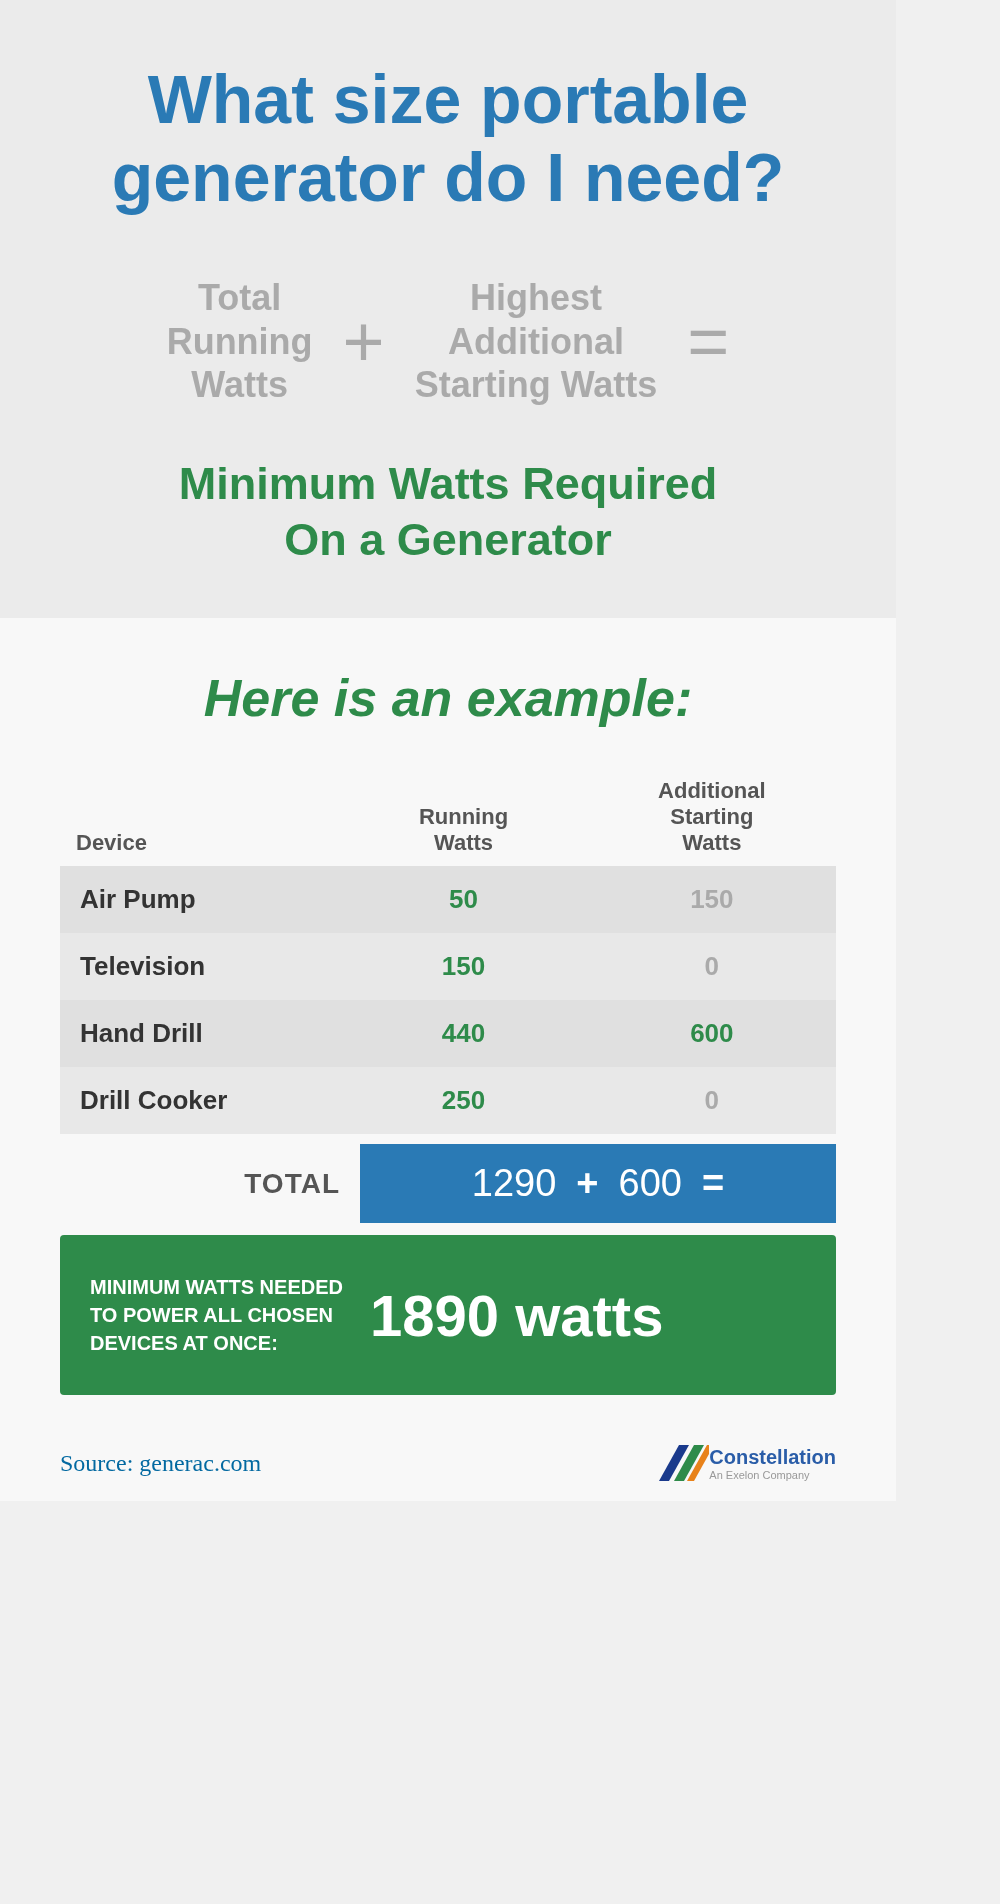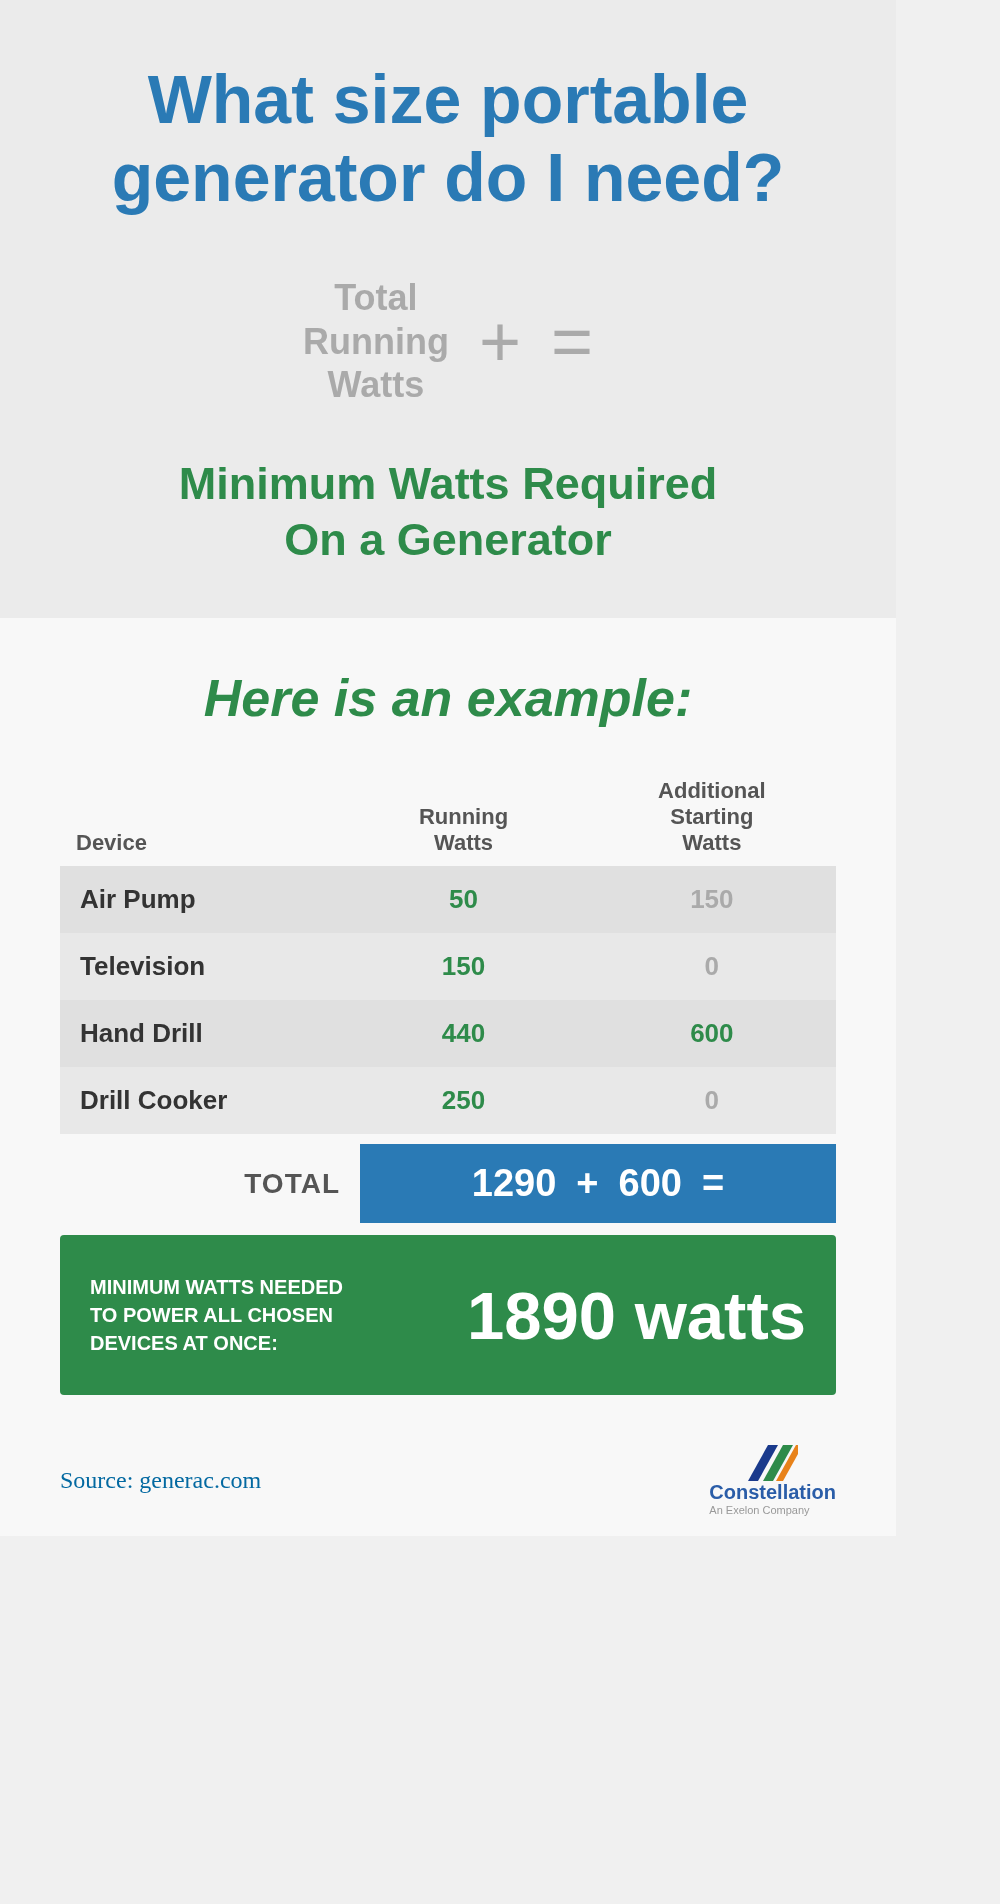--- a/index.html
+++ b/index.html
@@ -160,21 +160,21 @@
       background: #2a7ab5;
       display: flex;
       align-items: center;
       justify-content: center;
       padding: 18px 24px;
       gap: 20px;
     }
 
     .total-value {
       font-size: 38px;
-      font-weight: bold;
+      font-weight: normal;
       color: #fff;
     }
 
     .total-plus, .total-eq {
       font-size: 38px;
       font-weight: bold;
       color: #fff;
     }
 
     
@@ -191,22 +191,22 @@
       flex: 0 0 280px;
       font-size: 20px;
       font-weight: bold;
       color: #fff;
       text-transform: uppercase;
       line-height: 1.4;
     }
 
     .min-watts-value {
       flex: 1;
-      text-align: right;
-      font-size: 67px;
+      text-align: left;
+      font-size: 58px;
       font-weight: bold;
       color: #fff;
     }
 
     
     .footer {
       display: flex;
       align-items: center;
       justify-content: space-between;
       padding: 20px 60px 20px;
@@ -217,21 +217,20 @@
       font-size: 24px;
       color: #0369a1;
       font-family: Liberation Serif, serif;
     }
 
     
     .constellation-logo {
       display: flex;
       align-items: center;
       gap: 0;
-      flex-direction: column;
     }
 
     
     .col-device { width: 36%; }
     .col-running { width: 32%; }
     .col-starting { width: 32%; }
   </style>
 </head>
 <body>
 
@@ -241,20 +240,23 @@
     <h1 class="main-title">
       <span>What size portable</span><br>
       <span>generator do I need?</span>
     </h1>
 
     <div class="formula-row">
       <div class="formula-term">
         Total<br>Running<br>Watts
       </div>
       <div class="formula-operator">+</div>
+      <div class="formula-term">
+        Highest<br>Additional<br>Starting Watts
+      </div>
       <div class="formula-equals">=</div>
     </div>
 
     <div class="result-text">
       <span>Minimum Watts Required</span><br>
       <span>On a Generator</span>
     </div>
   </div>
 
   <div class="bottom-section">

